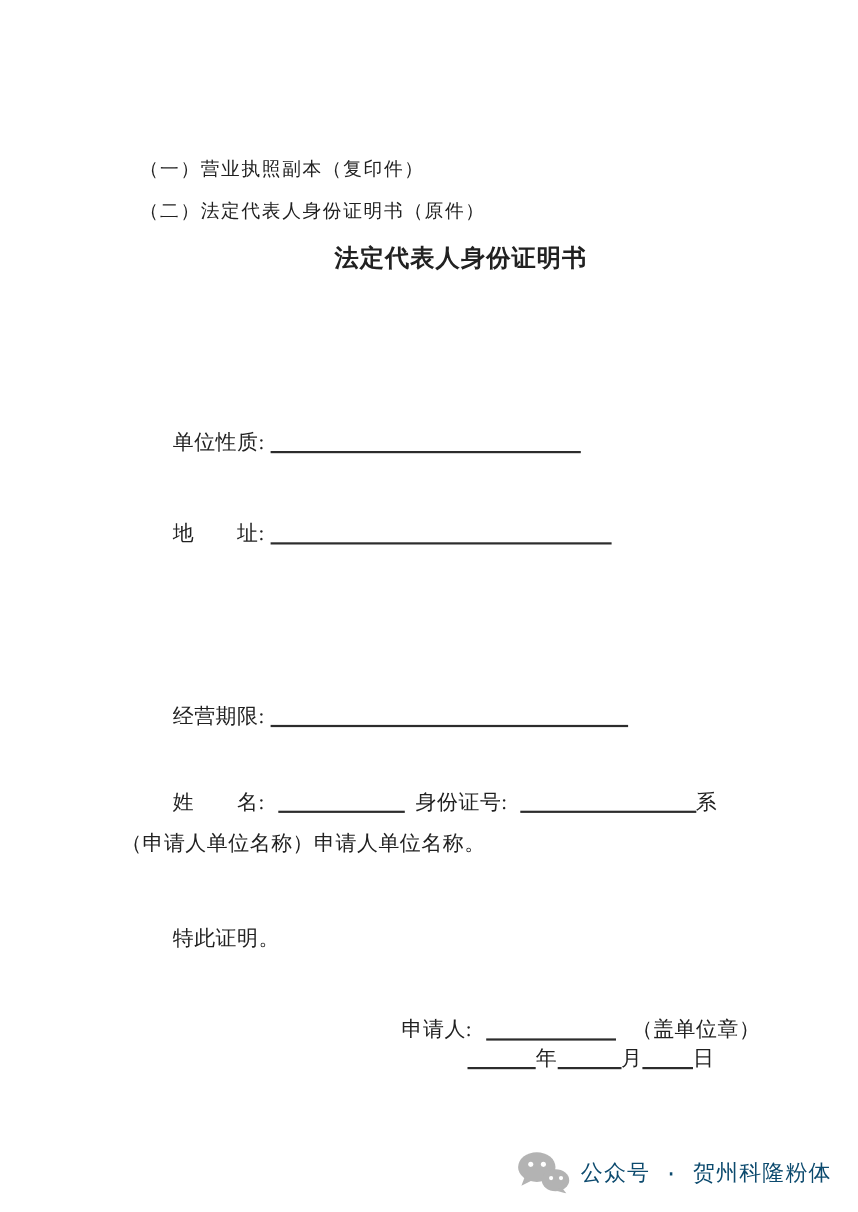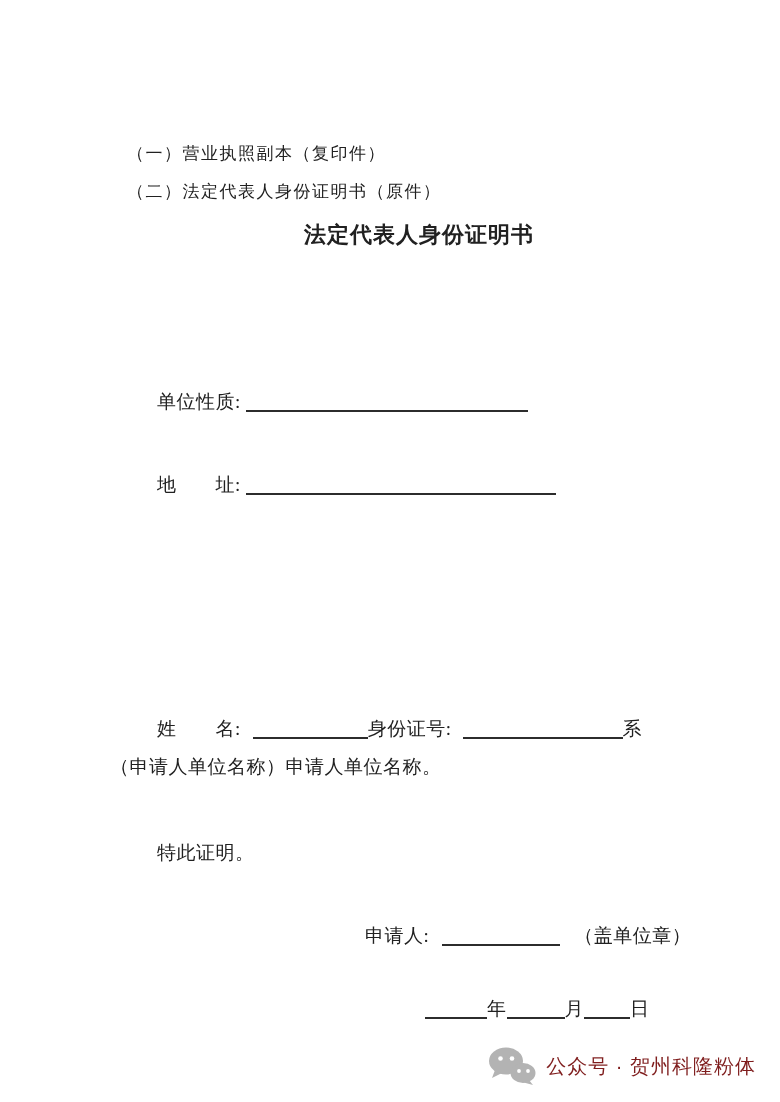--- a/index.html
+++ b/index.html
@@ -11,22 +11,22 @@
   .heading{left:114px;top:93px;font-size:24px;font-weight:bold;letter-spacing:4px;}
   .subitem{left:127px;top:142px;font-size:17px;letter-spacing:1.5px;}
   .subitem2{top:180px;}
   .title{left:0;top:220px;width:772px;text-align:center;font-size:22px;font-weight:bold;letter-spacing:1px;margin-left:33px;}
   .row{font-size:19px;letter-spacing:0.5px;}
   .bl{display:inline-block;border-bottom:2px solid #2c2c2c;height:1px;vertical-align:-4px;}
   .note{left:110px;top:754px;font-size:19px;letter-spacing:0.5px;}
   .certify{left:157px;top:840px;font-size:19px;letter-spacing:0.5px;}
   .footer{
     position:absolute;top:1047px;right:24px;display:flex;align-items:center;gap:10px;
-    color:#7f1d1d;font-size:20px;letter-spacing:1px;
-    font-family:Liberation Sans, sans-serif;
+    color:#0c4a6e;font-size:20px;letter-spacing:1px;
+    font-family:Liberation Mono, monospace;
   }
   .wicon{width:48px;height:38px;display:block;}
 </style>
 </head>
 <body>
 
 <div class="page">
 
 
   <div class="abs subitem subitem2">（二）法定代表人身份证明书（原件）</div>
@@ -37,34 +37,37 @@
 
   <div class="abs row" style="left:157px;top:389px;">
     <span>单位性质:</span><span class="bl" style="width:282px;margin-left:5px;"></span>
   </div>
 
   <div class="abs row" style="left:157px;top:472px;">
     <span>地　　址:</span><span class="bl" style="width:310px;margin-left:5px;"></span>
   </div>
 
 
+  <div class="abs row" style="left:157px;top:638px;">
+    <span>经营期限:</span><span class="bl" style="width:325px;margin-left:5px;"></span>
+  </div>
 
   <div class="abs row" style="left:157px;top:716px;">
-    <span>姓　　名:</span><span class="bl" style="width:115px;margin-left:12px;"></span><span style="">身份证号:</span><span class="bl" style="width:160px;margin-left:11px;"></span><span>系</span>
+    <span>姓　　名:</span><span class="bl" style="width:115px;margin-left:12px;"></span><span style="margin-left:10px;">身份证号:</span><span class="bl" style="width:160px;margin-left:11px;"></span><span>系</span>
   </div>
 
   <div class="abs note">（申请人单位名称）申请人单位名称。</div>
 
   <div class="abs certify">特此证明。</div>
 
   <div class="abs row" style="left:365px;top:923px;">
     <span>申请人:</span><span class="bl" style="width:118px;margin-left:13px;"></span><span style="margin-left:14px;">（盖单位章）</span>
   </div>
 
-  <div class="abs row" style="left:425px;top:996px;">
+  <div class="abs row" style="left:425px;top:949px;">
     <span class="bl" style="width:62px;"></span><span>年</span><span class="bl" style="width:58px;"></span><span>月</span><span class="bl" style="width:46px;"></span><span>日</span>
   </div>
 
   <div class="footer">
     <span>
       <svg class="wicon" viewBox="0 0 48 38" xmlns="http://www.w3.org/2000/svg">
         <g fill="#b3b3b3">
           <ellipse cx="18" cy="14" rx="17" ry="13.5"></ellipse>
           <path d="M7 23 L4 31 L14 26 Z"></path>
           <ellipse cx="35" cy="26" rx="12.5" ry="10"></ellipse>

